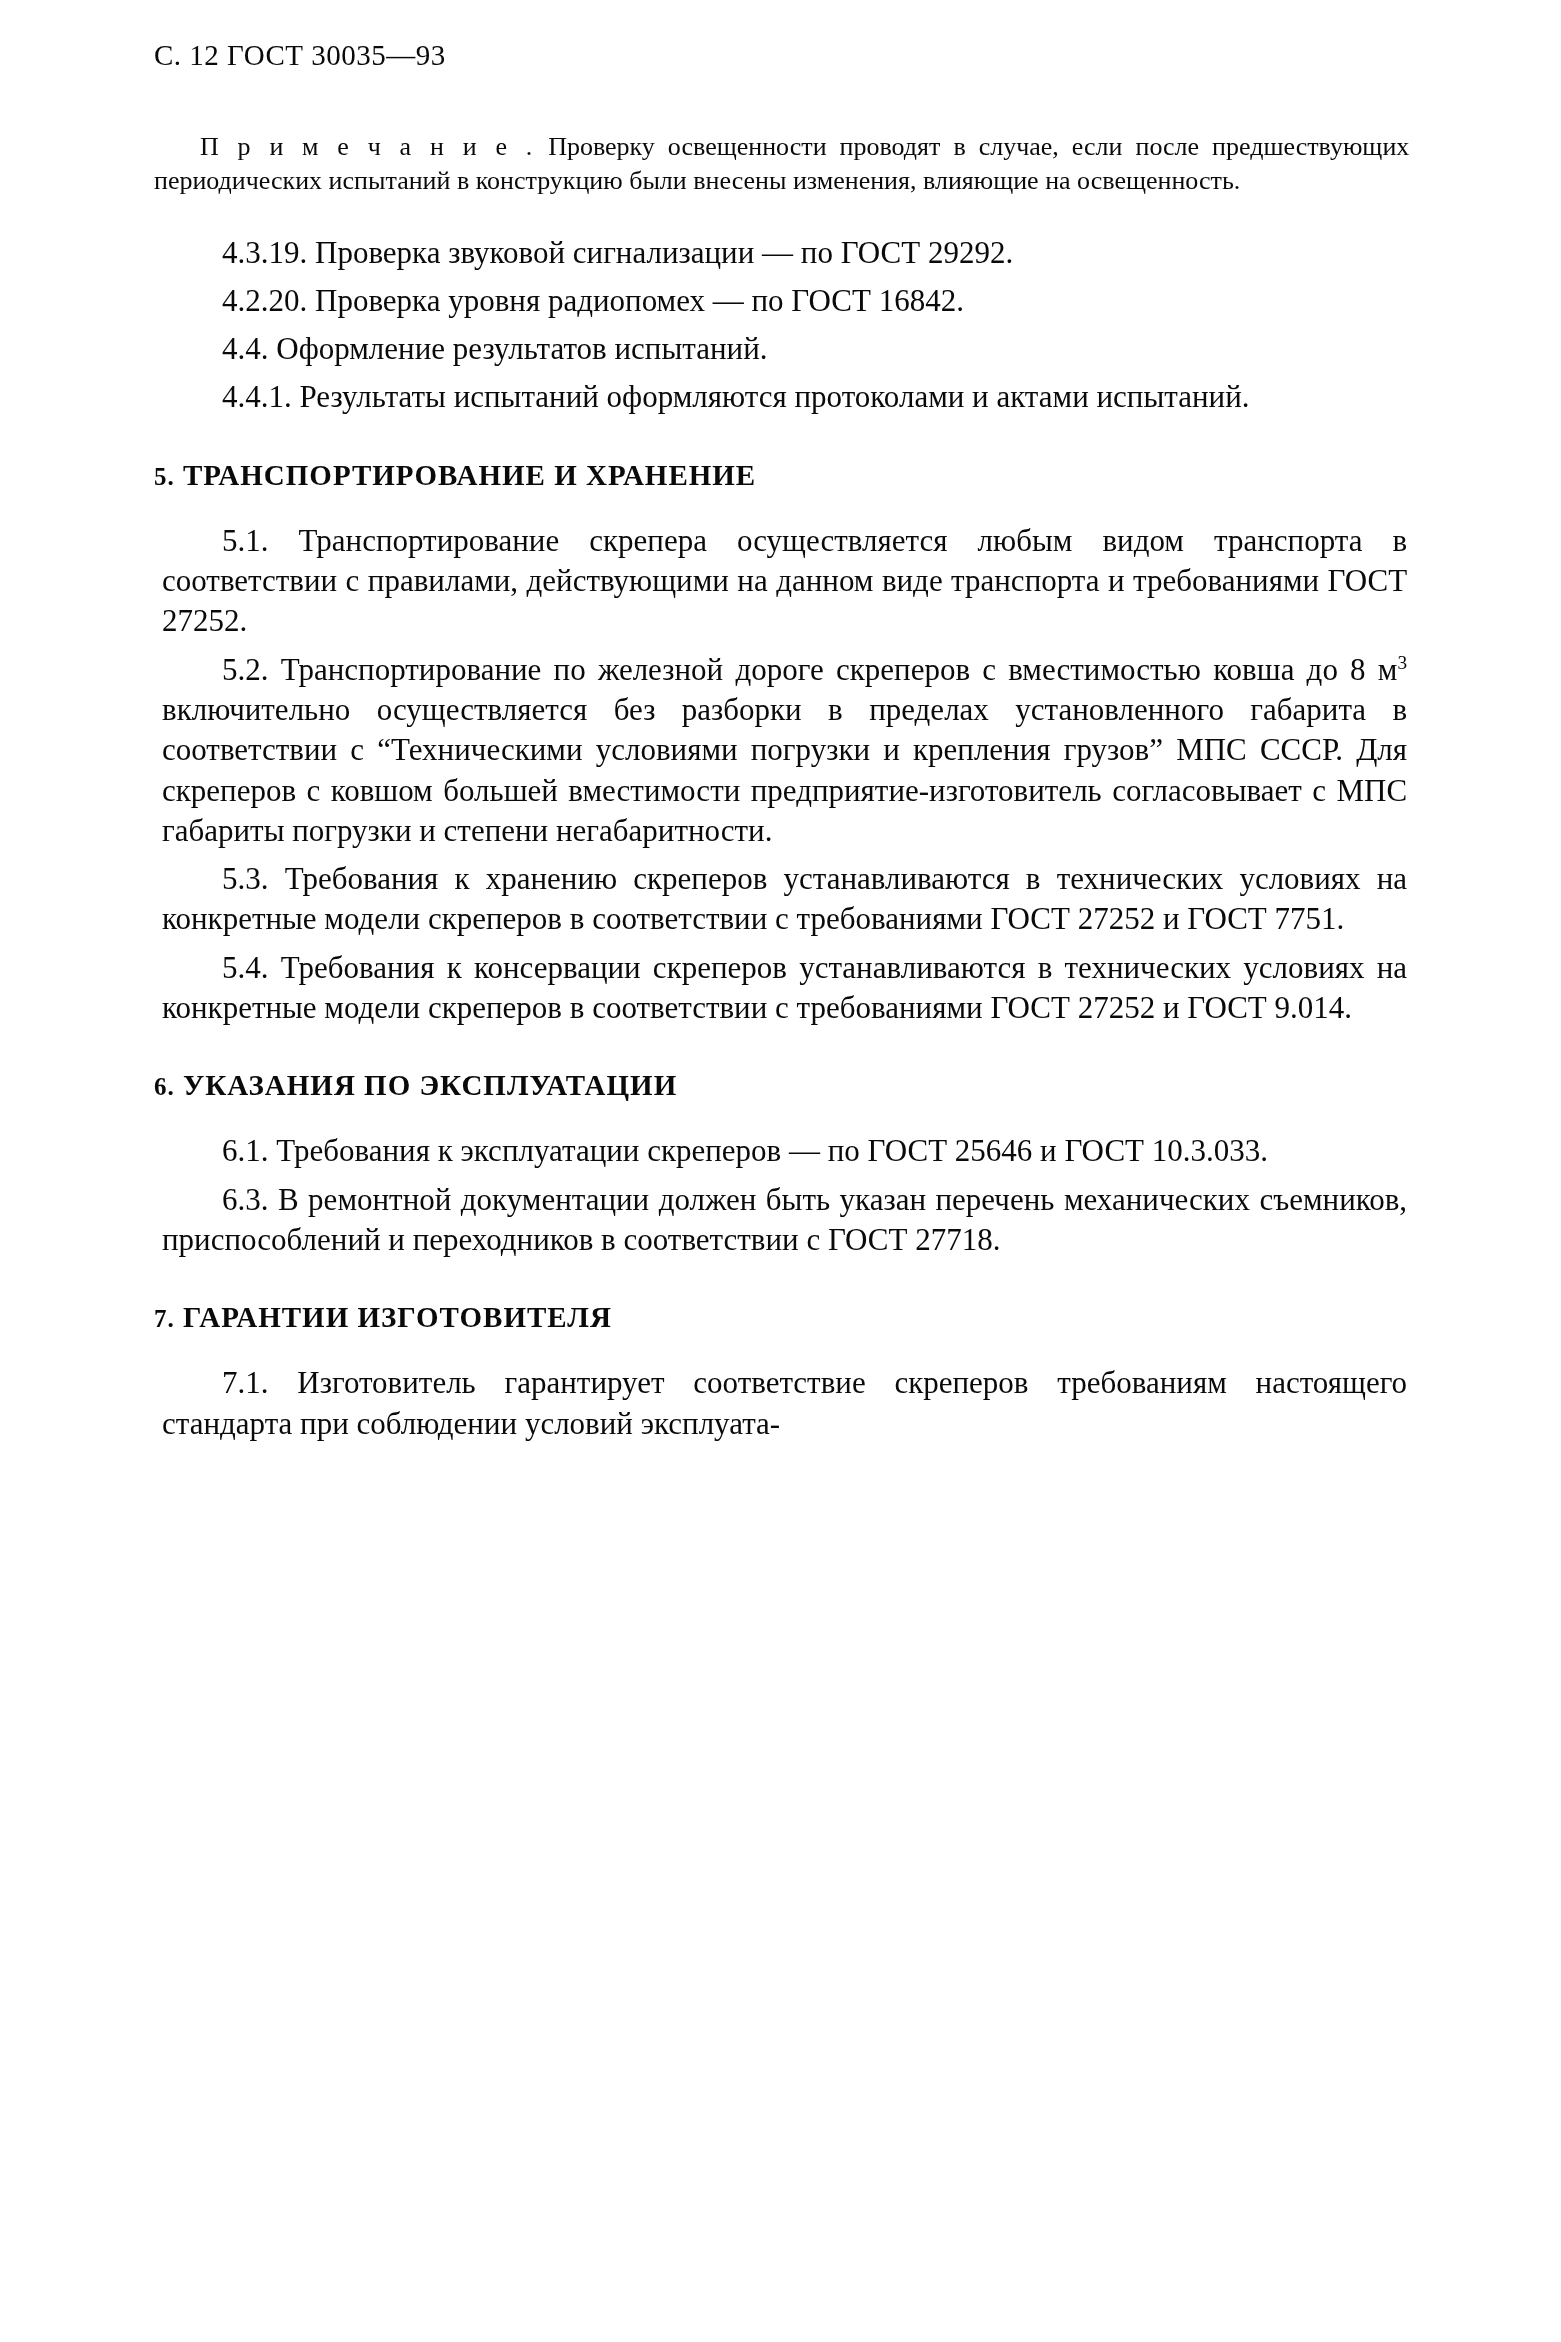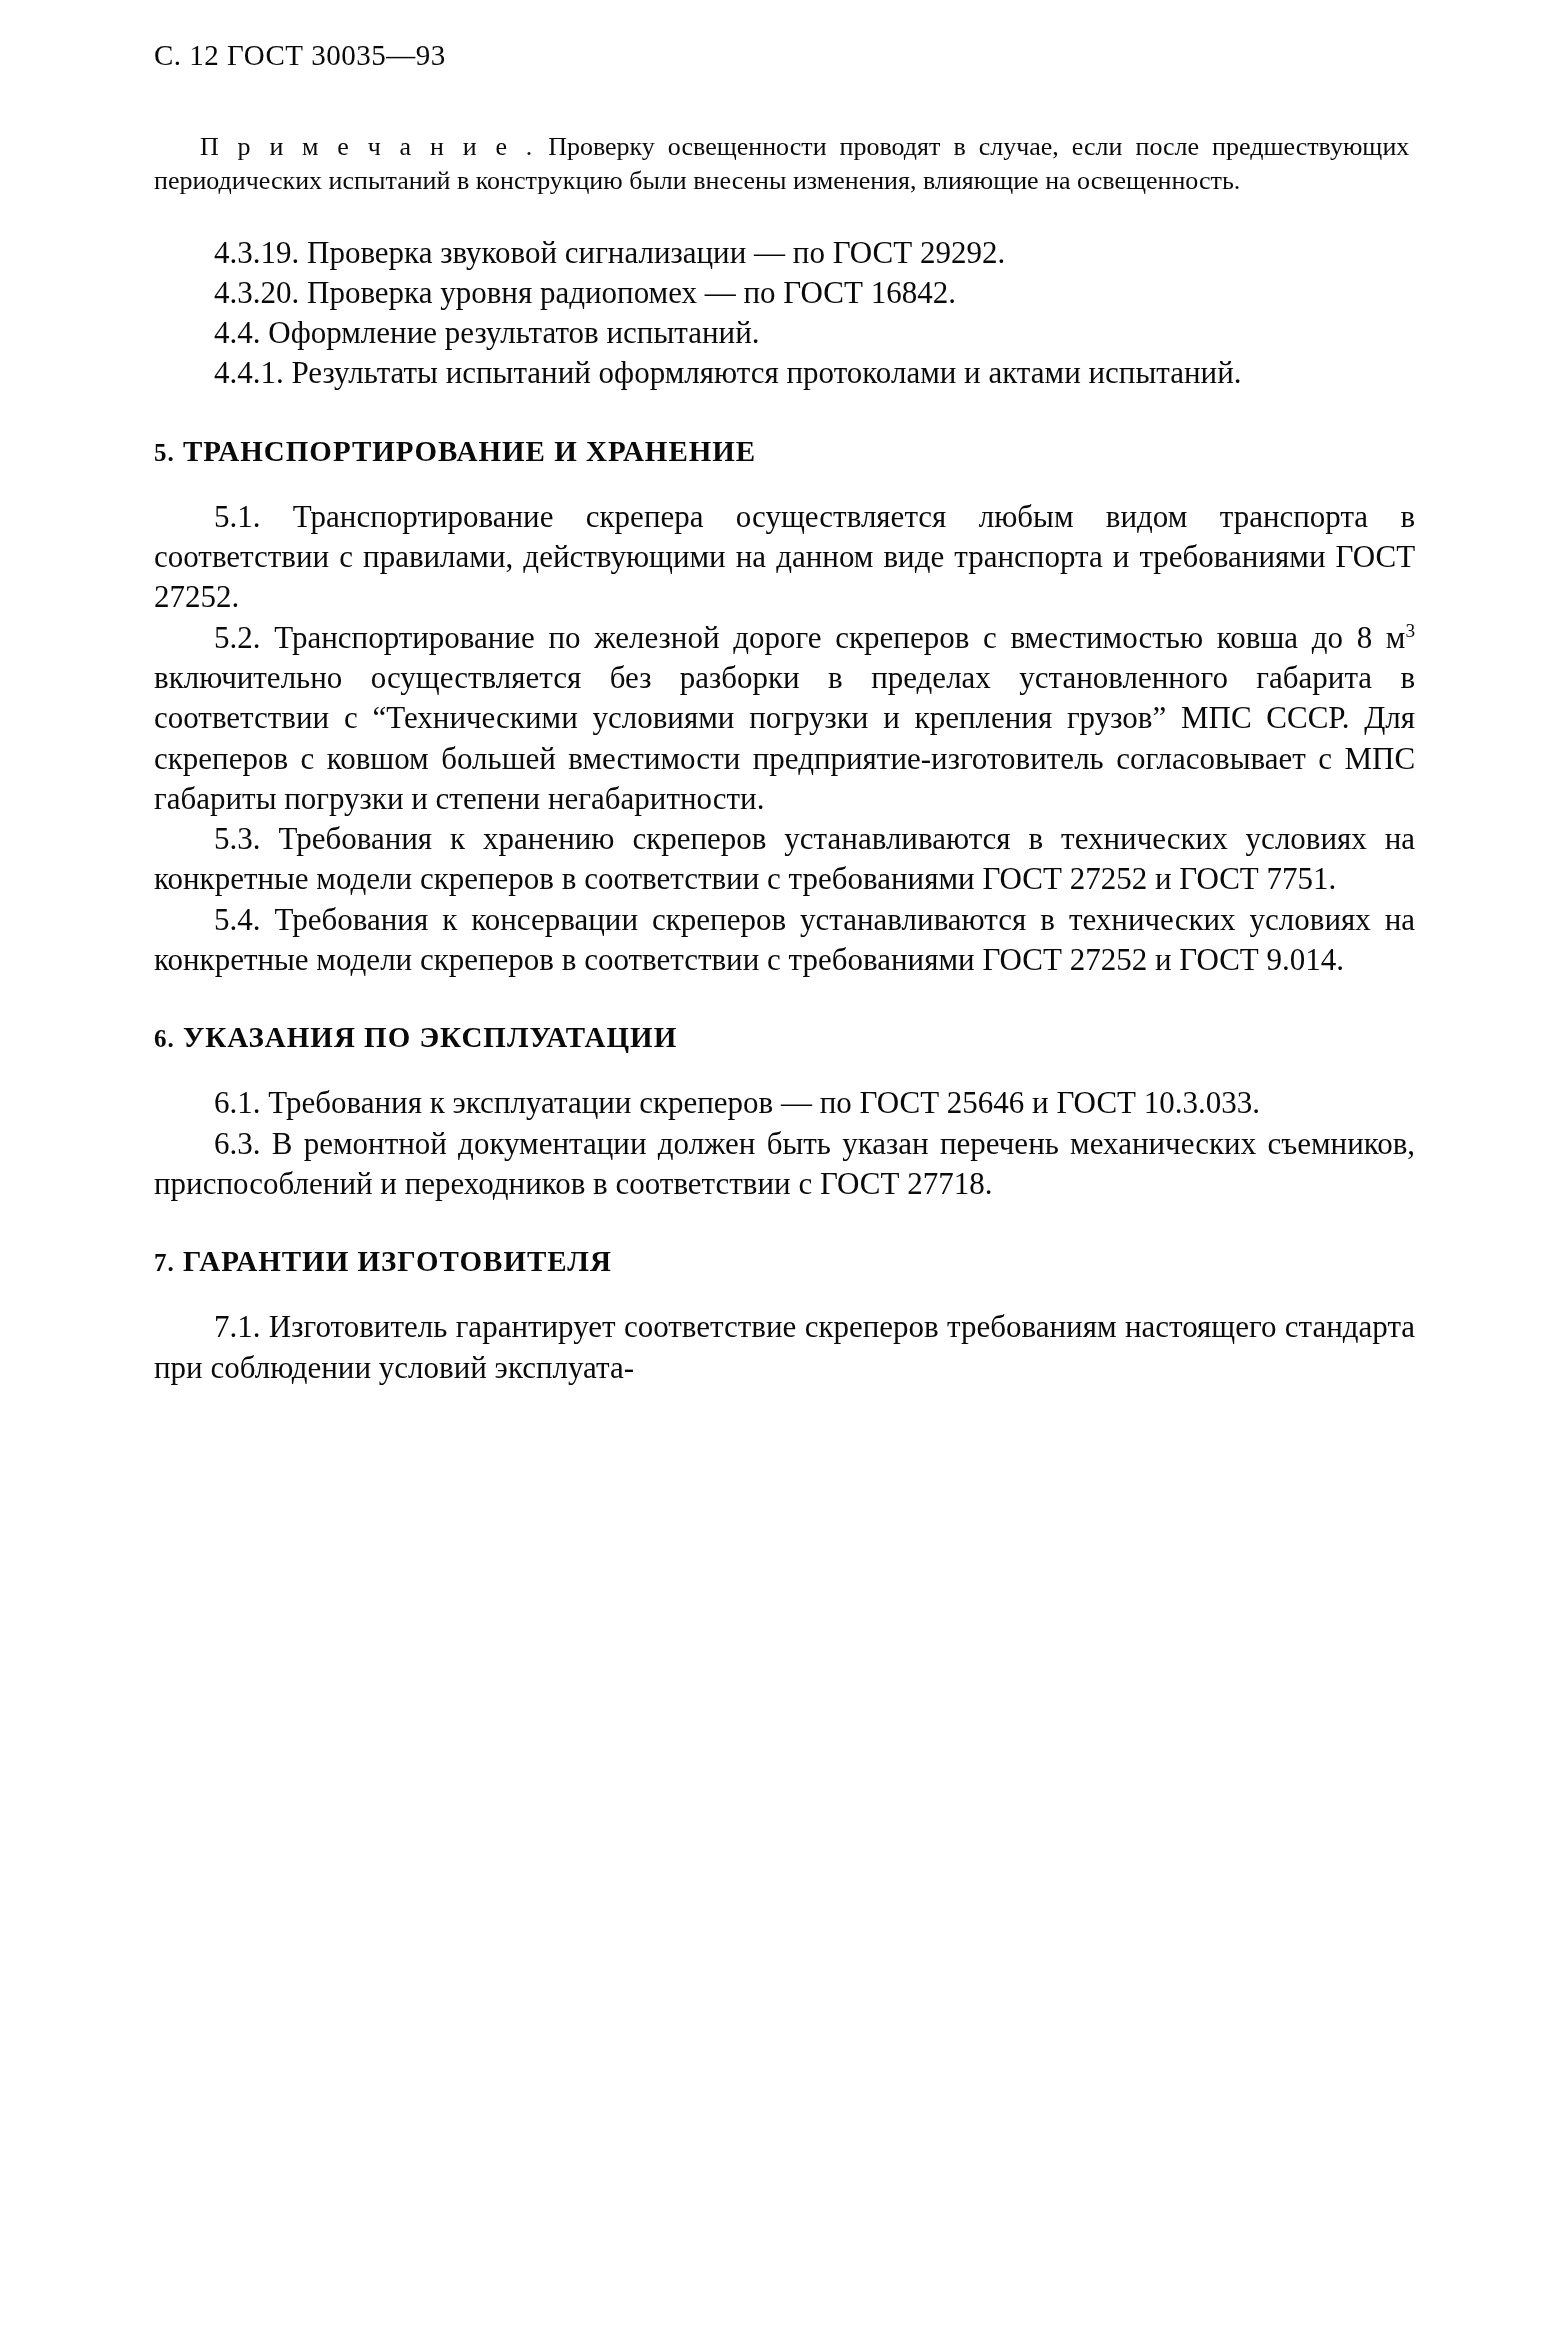--- a/index.html
+++ b/index.html
@@ -49,21 +49,21 @@
   }
   .note-indent {
     display: inline-block;
     width: 46px;
   }
   p.body {
     font-size: 31px;
     line-height: 1.30;
     text-align: justify;
     text-justify: inter-word;
-    margin: 0;
+    margin: 8px;
     text-indent: 60px;
     padding-right: 3.9px;
   }
   p.body.tight {
     margin-bottom: 0;
   }
   .list-block p.body {
     text-indent: 60px;
   }
   h2.section {
@@ -89,21 +89,21 @@
 
     <div class="header-line">С. 12 ГОСТ 30035—93</div>
 
     <div class="note">
       <span class="note-indent"></span><span class="spaced">П р и м е ч а н и е .</span>
       <span>Проверку освещенности проводят в случае, если после предшествующих периодических испытаний в конструкцию были внесены изменения, влияющие на освещенность.</span>
     </div>
 
     <div class="list-block">
       <p class="body tight">4.3.19. Проверка звуковой сигнализации — по ГОСТ 29292.</p>
-      <p class="body tight">4.3.20. Проверка уровня радиопомех — по ГОСТ 16842.</p>
+      <p class="body tight">4.2.20. Проверка уровня радиопомех — по ГОСТ 16842.</p>
       <p class="body tight">4.4. Оформление результатов испытаний.</p>
       <p class="body tight">4.4.1. Результаты испытаний оформляются протоколами и актами испытаний.</p>
     </div>
 
     <h2 class="section">
       <span class="num">5.</span>
       <span>ТРАНСПОРТИРОВАНИЕ И ХРАНЕНИЕ</span>
     </h2>
 
     <p class="body">5.1. Транспортирование скрепера осуществляется любым видом транспорта в соответствии с правилами, действующими на данном виде транспорта и требованиями ГОСТ 27252.</p>

